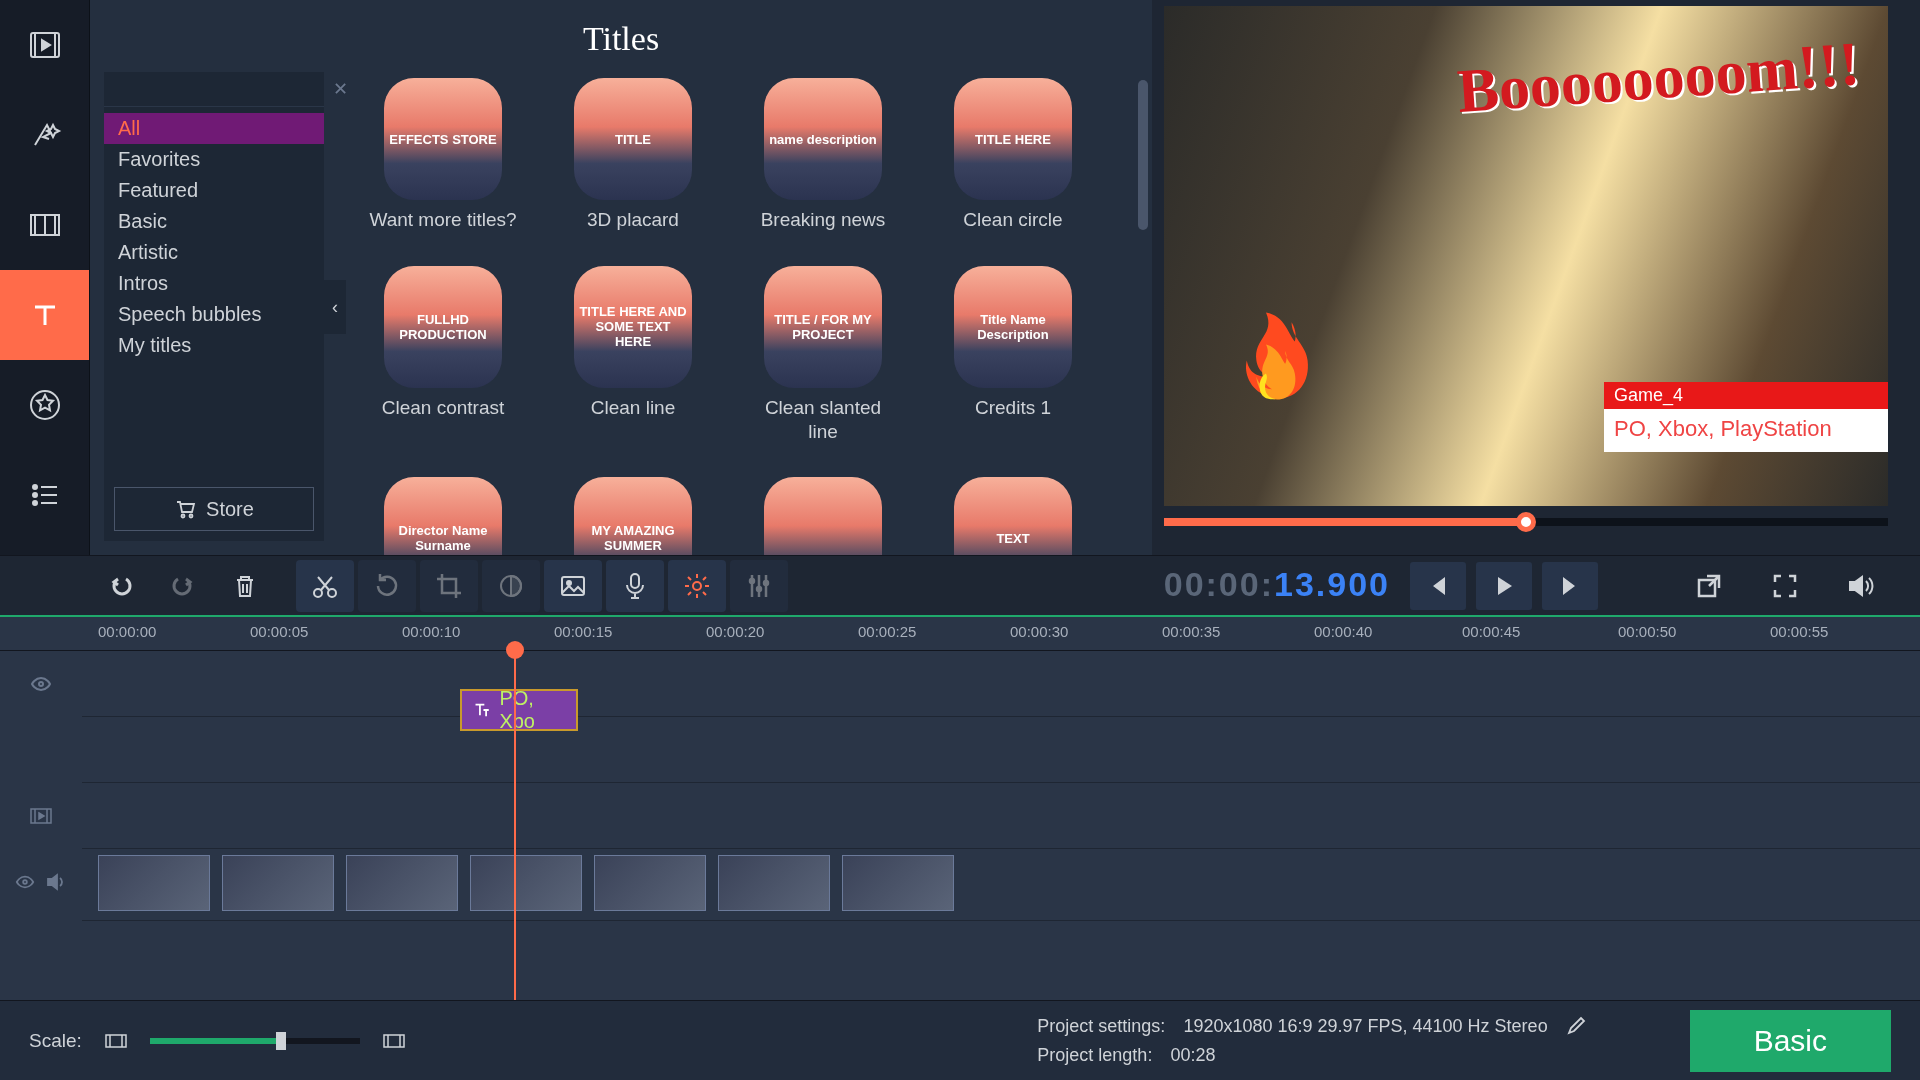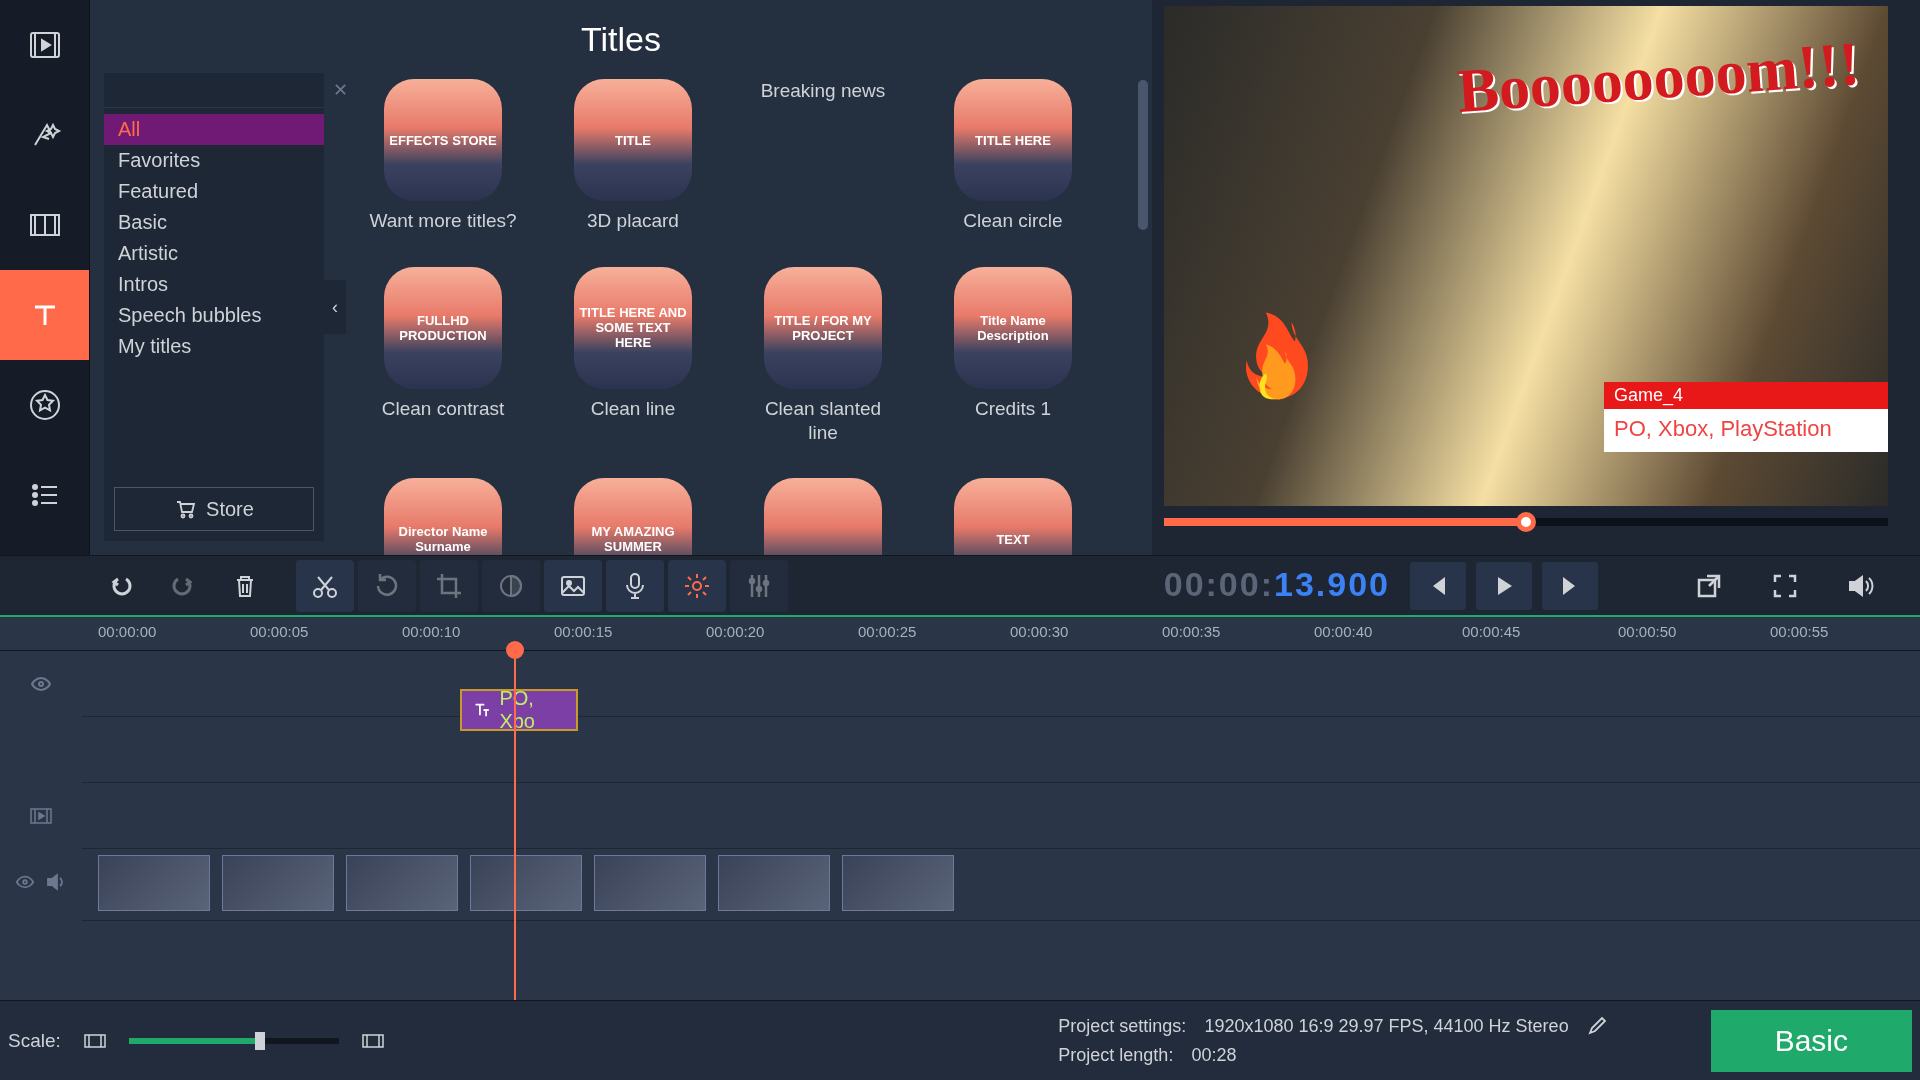--- a/index.html
+++ b/index.html
@@ -11,21 +11,21 @@
 
 
 .rail { width:90px; background:#161c27; display:flex; flex-direction:column; border-right:1px solid #0c1118; }
 .rail .railbtn { height:90px; display:flex; align-items:center; justify-content:center; cursor:pointer; }
 .rail .railbtn svg { stroke:#cfd3d8; fill:none; }
 .rail .railbtn.active { background:#ff6b4a; }
 .rail .railbtn.active svg { stroke:#fff; }
 
 
 .panel { flex:1; display:flex; flex-direction:column; background:#242f3f; position:relative; }
-.panel h1 { text-align:center; color:#fff; font-weight:normal; font-size:34px; padding:20px 0 14px; }
+.panel h1 { text-align:center; color:#fff; font-weight:normal; font-size:34px; padding:20px 0 14px;font-family:Liberation Serif, serif; }
 .panel-body { flex:1; display:flex; overflow:hidden; }
 .catcol { width:220px; background:#1d2735; display:flex; flex-direction:column; margin:0 0 14px 14px; }
 .catcol .search { display:flex; align-items:center; padding:6px 8px; border-bottom:1px solid #2a3648; }
 .catcol .search input { flex:1; background:transparent; border:none; color:#cfd3d8; font-size:17px; outline:none; }
 .catlist { flex:1; padding:6px 0; }
 .catlist div { padding:4px 14px; font-size:20px; cursor:pointer; }
 .catlist div.sel { color:#ff6b4a; background:#701a75; }
 .storebtn { margin:10px; border:1px solid #4a566b; height:44px; display:flex; align-items:center; justify-content:center; gap:10px; font-size:20px; cursor:pointer; }
 .collapse { position:absolute; left:234px; top:280px; width:22px; height:54px; background:#1d2735; display:flex; align-items:center; justify-content:center; cursor:pointer; font-size:18px; color:#cfd3d8; }
 
@@ -72,21 +72,21 @@
 .lane.thumbs { height:72px; padding-top:6px; display:flex; gap:12px; padding-left:98px; }
 .lane.thumbs .clip { width:112px; height:56px; background:linear-gradient(135deg,#3a4258,#5a6478); border:1px solid #6b7a9a; }
 .gutter { position:absolute; left:0; top:0; bottom:0; width:82px; background:#2a3547; display:flex; flex-direction:column; z-index:3; }
 .gutter .row { height:66px; display:flex; align-items:center; justify-content:center; gap:10px; }
 .gutter svg { stroke:#6b788e; fill:none; }
 .playhead { position:absolute; top:0; bottom:0; width:2px; background:#ff6b4a; z-index:5; }
 .playhead::before { content:''; position:absolute; top:-10px; left:-8px; width:18px; height:18px; background:#ff6b4a; border-radius:50%; }
 .title-clip { position:absolute; top:38px; height:42px; background:#7b3fa6; border:2px solid #c89a2c; display:flex; align-items:center; gap:8px; padding:0 10px; color:#bef264; font-size:20px; overflow:hidden; }
 
 
-.footer { height:80px; background:#222c3c; display:flex; align-items:center; padding:0 8px; gap:22px; font-size:19px; border-top:1px solid #12161f; }
+.footer { height:80px; background:#222c3c; display:flex; align-items:center; padding:0 29px; gap:22px; font-size:19px; border-top:1px solid #12161f; }
 .footer .slider { width:210px; height:6px; background:#12161f; position:relative; }
 .footer .slider .fill { position:absolute; left:0; top:0; bottom:0; width:60%; background:#1fa96b; }
 .footer .slider .knob { position:absolute; top:-6px; left:60%; width:10px; height:18px; background:#cfd3d8; }
 .footer .meta { display:flex; flex-direction:column; gap:8px; font-size:18px; }
 .footer .meta .row { display:flex; gap:18px; align-items:center; }
 .export { margin-left:auto; background:#1fa96b; color:#fff; font-size:30px; padding:14px 64px; cursor:pointer; border:none; }
 </style>
 </head>
 <body>
 
@@ -173,20 +173,21 @@
         <div class="grid" id="tilegrid">
             <div class="tile">
               <div class="thumb">EFFECTS STORE</div>
               <div class="lbl">Want more titles?</div>
             </div>
             <div class="tile">
               <div class="thumb">TITLE</div>
               <div class="lbl">3D placard</div>
             </div>
             <div class="tile">
+              <div class="thumb">name description</div>
               <div class="lbl">Breaking news</div>
             </div>
             <div class="tile">
               <div class="thumb">TITLE HERE</div>
               <div class="lbl">Clean circle</div>
             </div>
             <div class="tile">
               <div class="thumb">FULLHD PRODUCTION</div>
               <div class="lbl">Clean contrast</div>
             </div>

